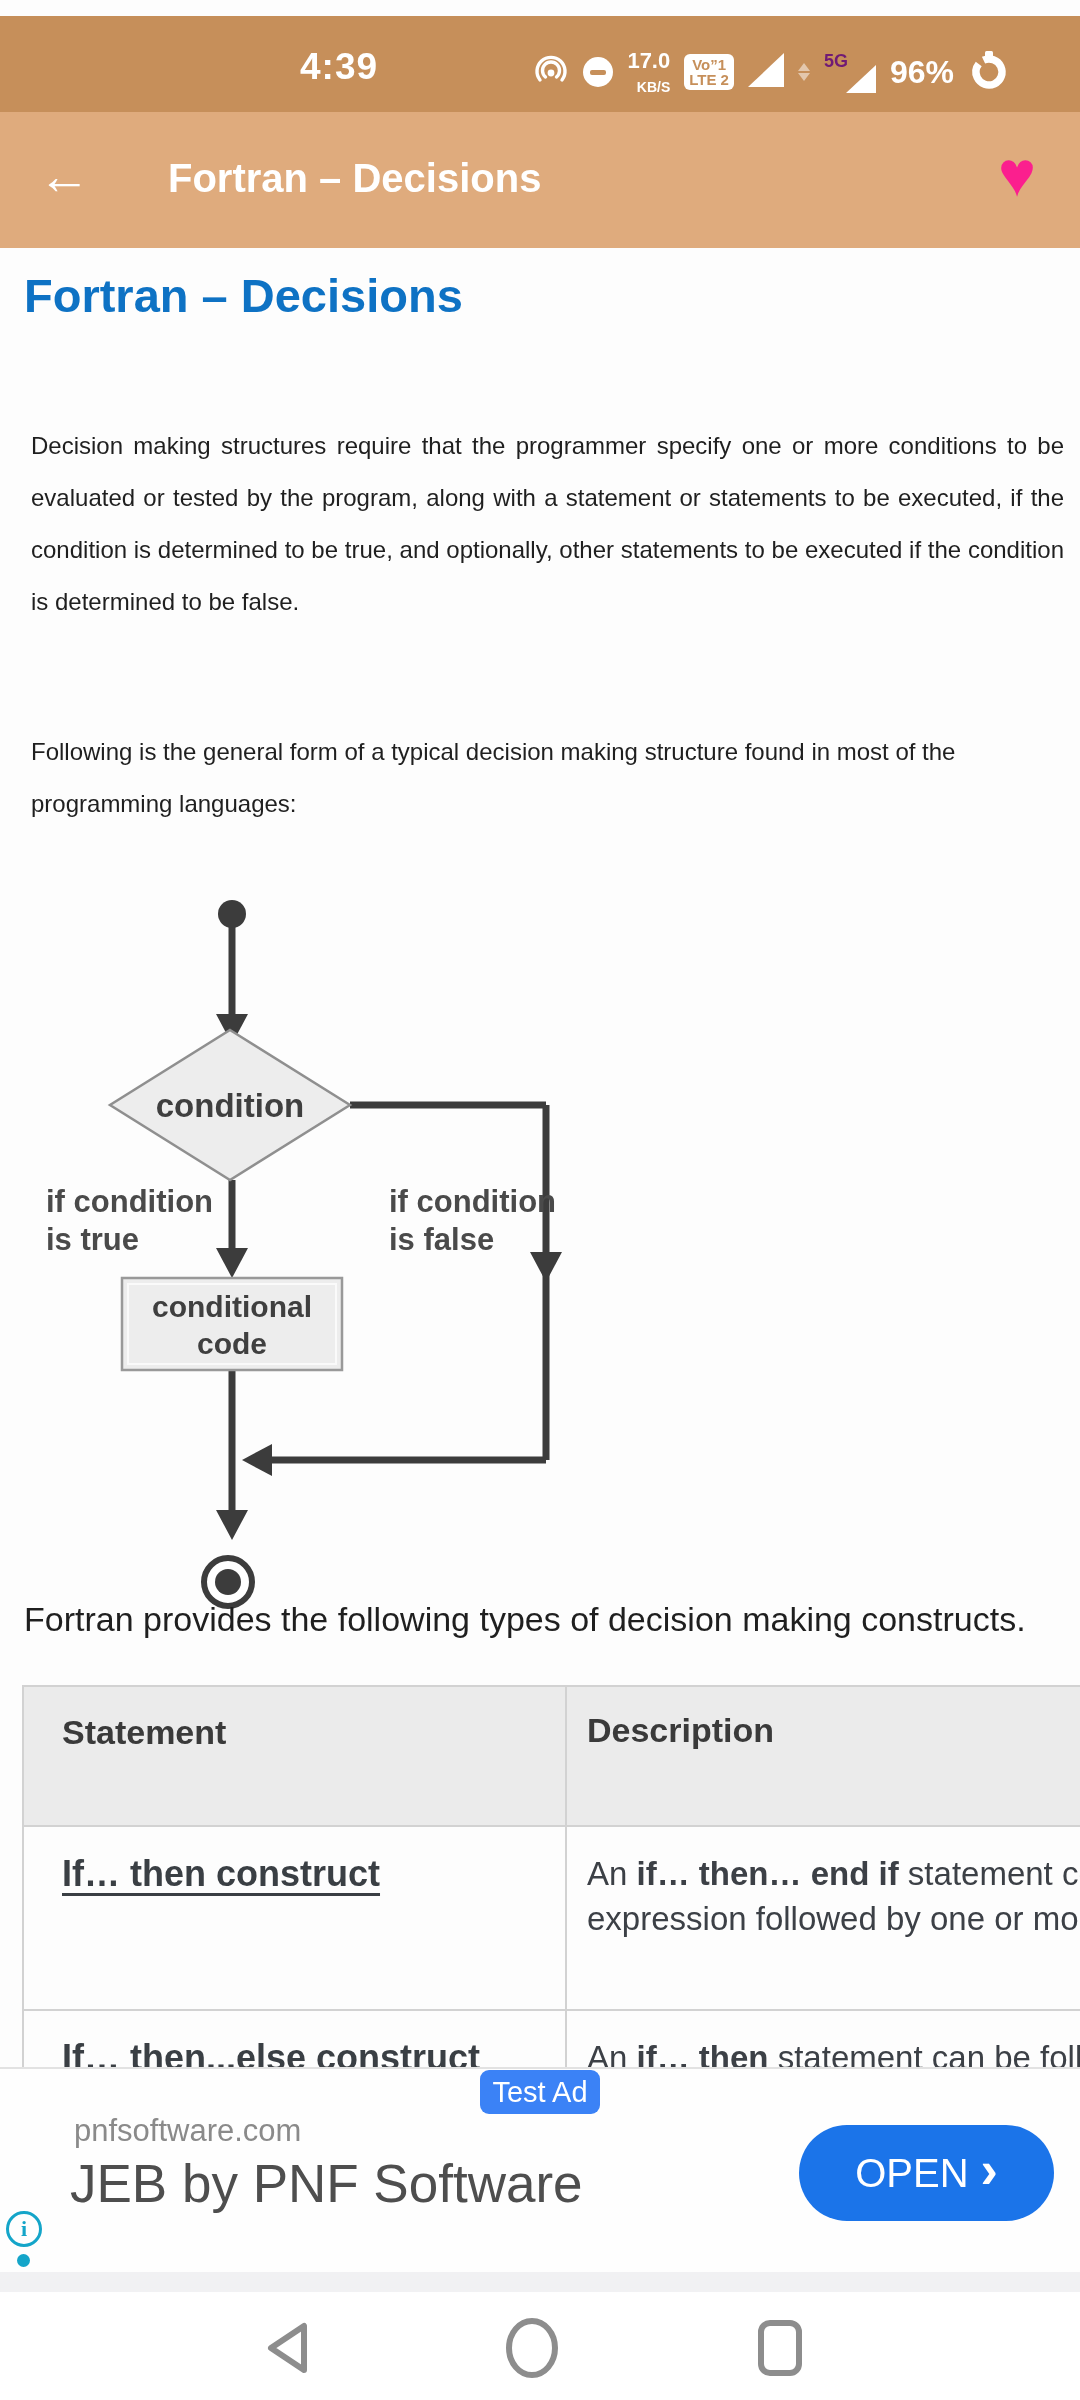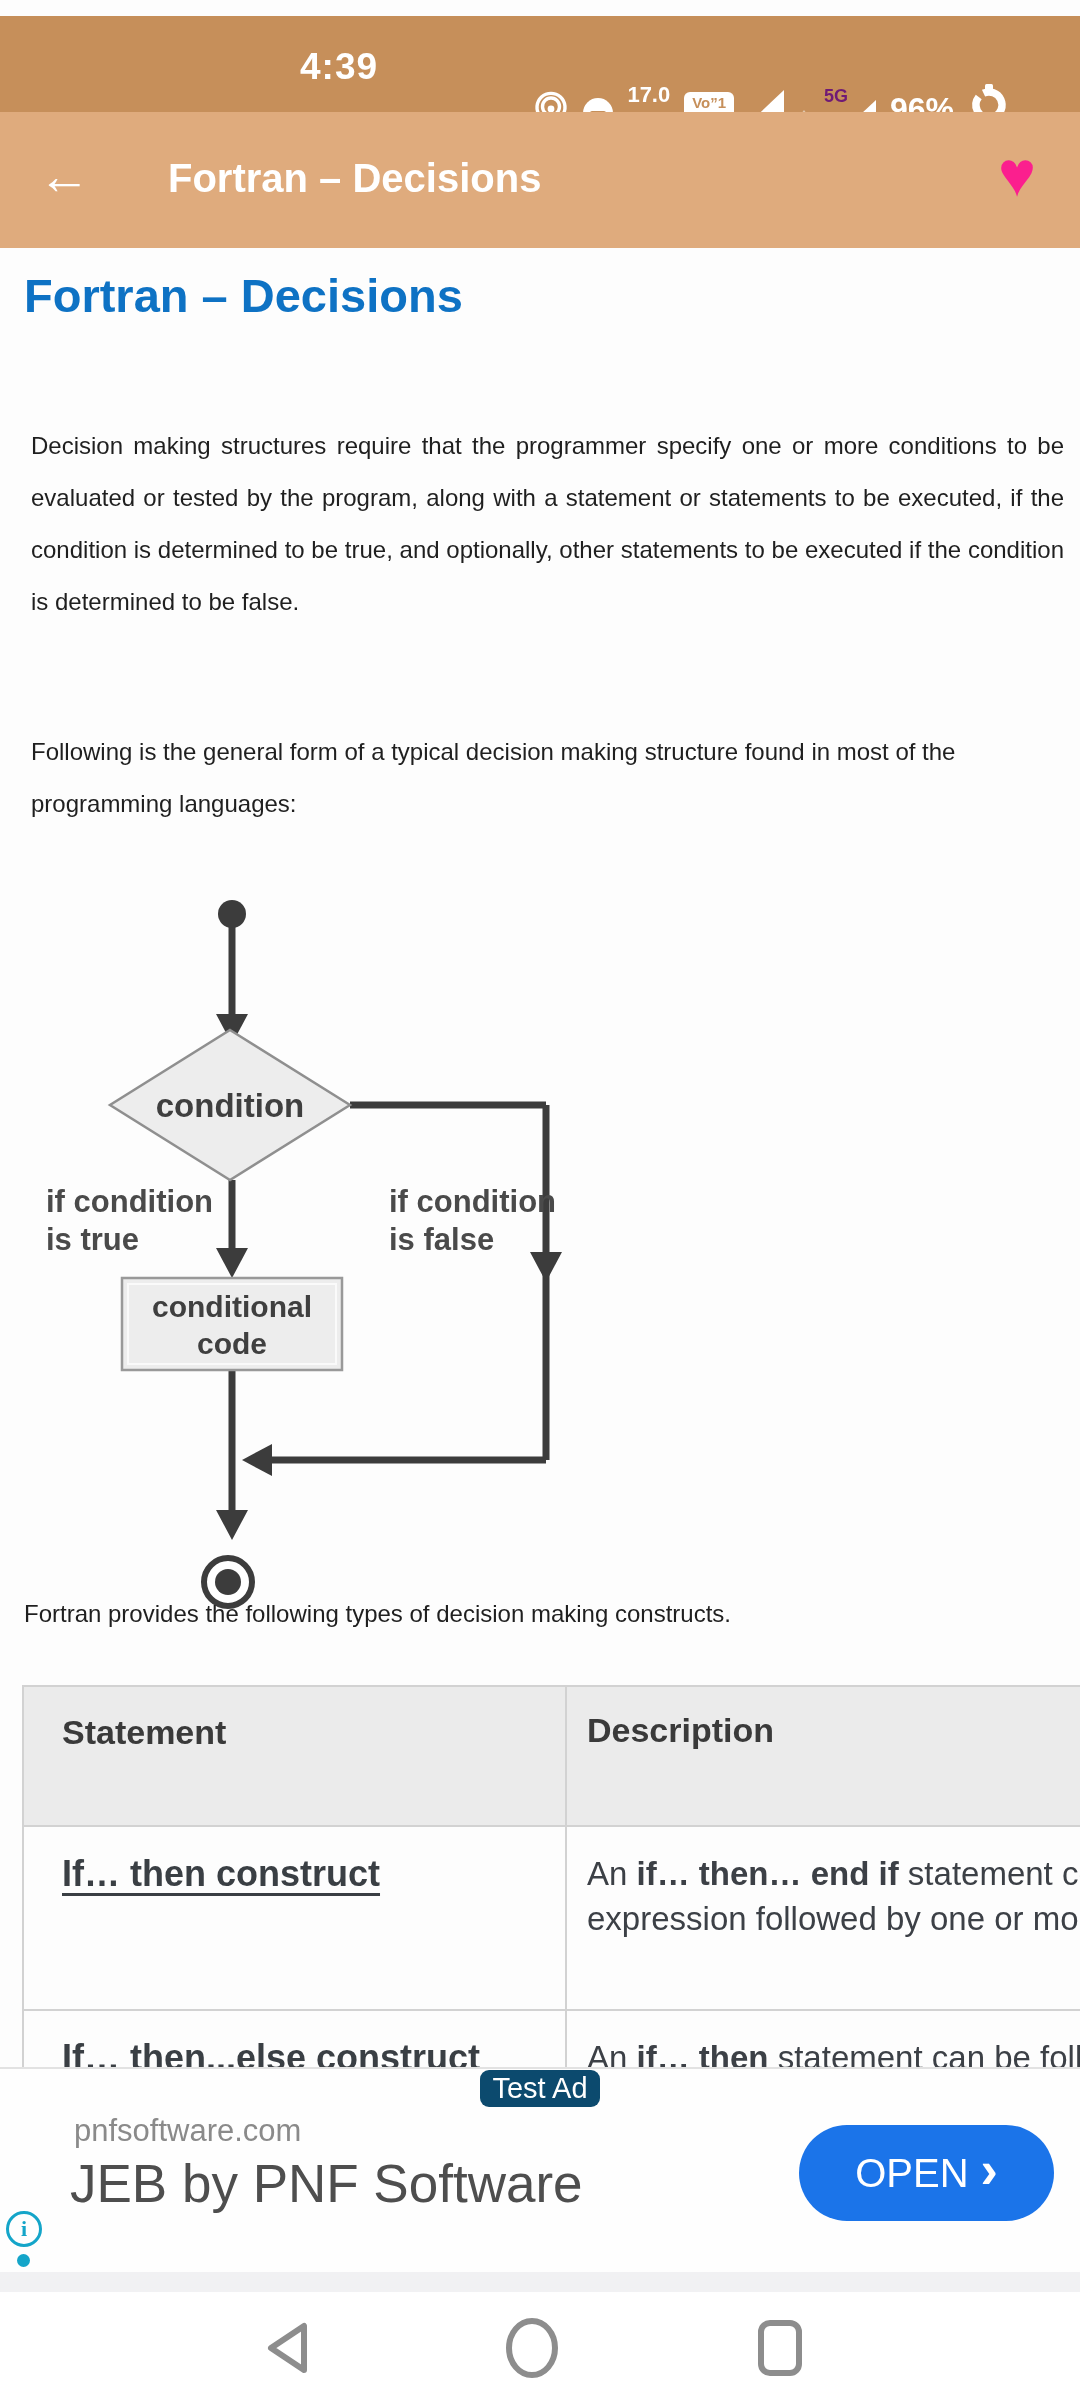--- a/index.html
+++ b/index.html
@@ -1,21 +1,21 @@
 <!DOCTYPE html>
 <html><head>
 <meta charset="utf-8">
 <style>
   html,body{margin:0;padding:0;background:#888;}
   .screen{position:relative;width:1080px;height:2400px;background:#fdfdfd;overflow:hidden;
           font-family:"Liberation Sans",sans-serif;}
   
   .status-bar{position:absolute;left:0;top:16px;width:1080px;height:112px;background:#c68f5a;color:#fff;}
   .sb-time{position:absolute;left:300px;top:30px;font-size:37px;font-weight:bold;letter-spacing:1px;}
-  .sb-icons{position:absolute;right:70px;top:0;height:112px;display:flex;align-items:flex-end;gap:14px;}
+  .sb-icons{position:absolute;right:70px;top:0;height:112px;display:flex;align-items:center;gap:14px;}
   .sb-speed{text-align:right;line-height:1;color:#fff;font-weight:bold;}
   .sb-speed .v{font-size:22px;display:block;}
   .sb-speed .u{font-size:14px;display:block;margin-top:8px;}
   .volte{background:#fff;color:#c68f5a;border-radius:6px;padding:3px 5px;line-height:1;text-align:center;font-weight:bold;}
   .volte div{font-size:15px;}
   .dnd{width:30px;height:30px;border-radius:50%;background:#fff;position:relative;}
   .dnd::after{content:"";position:absolute;left:7px;top:13px;width:16px;height:5px;background:#c68f5a;border-radius:2px;}
   .updown{display:flex;flex-direction:column;gap:2px;align-items:center;}
   .updown span{width:0;height:0;border-left:6px solid transparent;border-right:6px solid transparent;opacity:.5;}
   .updown .up{border-bottom:8px solid #fff;}
@@ -27,37 +27,37 @@
   
   .app-bar{position:absolute;left:0;top:112px;width:1080px;height:136px;background:#dfab7d;color:#fff;}
   .ab-back{position:absolute;left:38px;top:34px;font-size:52px;line-height:60px;color:#fff;}
   .ab-title{position:absolute;left:168px;top:44px;font-size:40px;font-weight:bold;}
   .ab-fav{position:absolute;right:44px;top:26px;font-size:64px;color:#fb1f8e;line-height:72px;}
   
   .h1{position:absolute;left:24px;top:268px;font-size:47px;font-weight:bold;color:#0e72c4;}
   .para{position:absolute;left:31px;width:1033px;font-size:24px;line-height:52px;color:#1f1f1f;}
   .p1{top:420px;text-align:justify;}
   .p2{top:726px;}
-  .caption{position:absolute;left:24px;top:1600px;font-size:24px;color:#1f1f1f;}
+  .caption{position:absolute;left:24px;top:1600px;font-size:34px;color:#1f1f1f;}
   .flow{position:absolute;left:40px;top:880px;}
   
   .tbl{position:absolute;left:22px;top:1685px;width:1300px;border:2px solid #d2d2d2;border-right:none;}
   .trow{display:flex;}
   .tcell{box-sizing:border-box;}
   .c-stmt{width:543px;border-right:2px solid #d2d2d2;padding:26px 20px 0 38px;}
   .c-desc{flex:1;padding:24px 10px 0 20px;}
   .thead .tcell{background:#ebebeb;height:138px;font-size:34px;font-weight:bold;color:#3a3a3a;}
   .tbody1{border-top:2px solid #d2d2d2;height:182px;}
   .tbody2{border-top:2px solid #d2d2d2;height:160px;}
   .stmt-link{font-size:36px;font-weight:bold;color:#3a3f44;text-decoration:underline;text-decoration-thickness:3px;text-underline-offset:7px;cursor:pointer;}
   .desc-line{font-size:33px;color:#3c4046;line-height:45px;white-space:nowrap;}
   .desc-line b{font-weight:bold;}
   
   .ad{position:absolute;left:0;top:2067px;width:1080px;height:205px;background:#fefefe;border-top:2px solid #e2e2e2;box-sizing:border-box;}
-  .ad-badge{position:absolute;left:480px;top:1px;width:120px;height:37px;background:#0c4a6e;color:#fff;
+  .ad-badge{position:absolute;left:480px;top:1px;width:120px;height:44px;background:#3b82f6;color:#fff;
             border-radius:9px;font-size:29px;display:flex;align-items:center;justify-content:center;}
   .ad-url{position:absolute;left:74px;top:44px;font-size:31px;color:#8a8a8a;}
   .ad-headline{position:absolute;left:70px;top:84px;font-size:53px;color:#4e4e4e;}
   .ad-cta{position:absolute;left:799px;top:56px;width:255px;height:96px;border-radius:48px;background:#1b74e9;
           color:#fff;display:flex;align-items:center;justify-content:center;gap:12px;cursor:pointer;}
   .ad-cta .lbl{font-size:40px;}
   .ad-cta .chev{font-size:52px;font-weight:bold;line-height:0;margin-top:-6px;}
   .ad-info{position:absolute;left:6px;top:142px;width:30px;height:30px;border:3px solid #14a5c9;border-radius:50%;
            color:#14a5c9;font-size:22px;font-weight:bold;text-align:center;line-height:30px;font-family:"Liberation Serif",serif;}
   .ad-dots span{position:absolute;left:17px;width:13px;height:13px;border-radius:50%;background:#14a5c9;}

